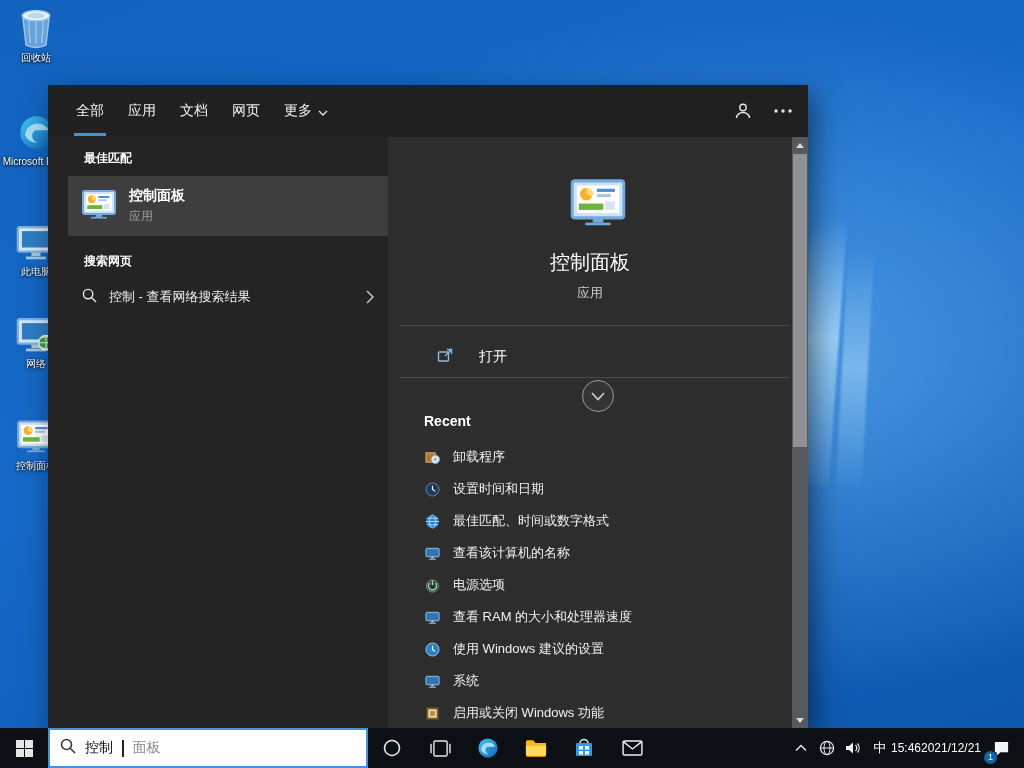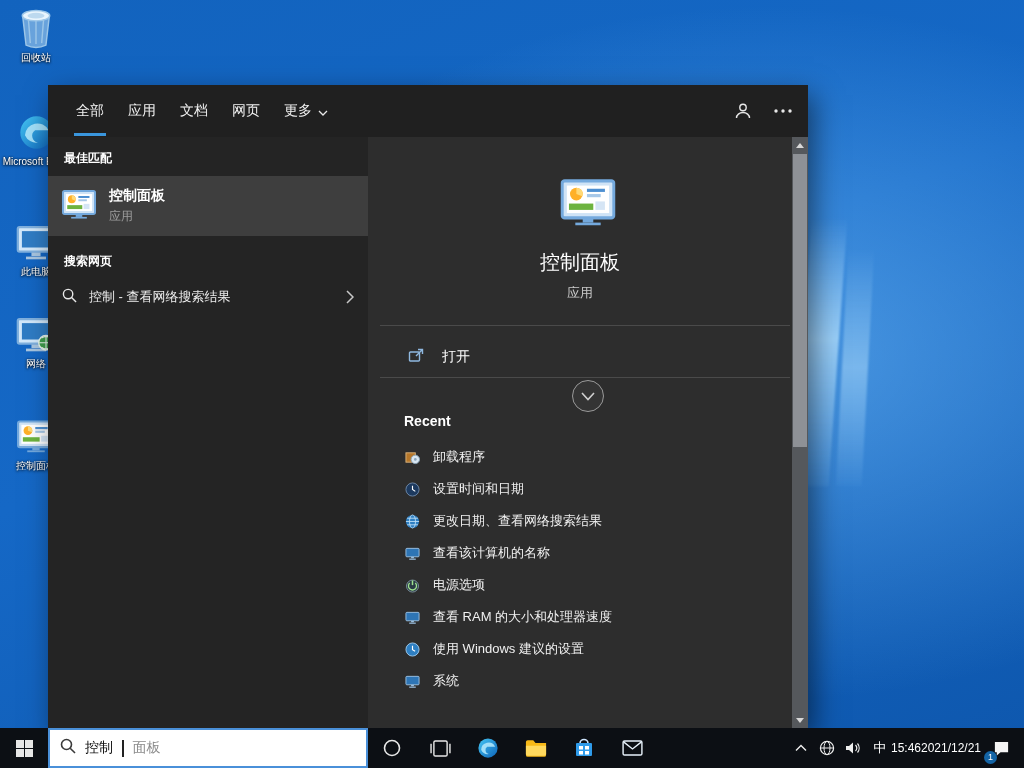--- a/index.html
+++ b/index.html
@@ -25,40 +25,40 @@
 
   
   .panel { position:absolute; left:48px; top:85px; width:760px; height:643px; z-index:5;
            background:#242424; box-shadow:6px 10px 26px rgba(0,0,0,.5); display:flex; flex-direction:column; color:#fff; }
   .tabs { height:52px; display:flex; align-items:stretch; padding:0 16px 0 28px; background:#202020; flex:none; }
   .tab { display:flex; align-items:center; gap:6px; font-size:14px; color:#f2f2f2; margin-right:24px; position:relative; cursor:pointer; }
   .tab.active::after { content:""; position:absolute; left:-2px; right:-2px; bottom:1px; height:3px; background:#3a96dd; }
   .tabs-spacer { flex:1; }
   .hicon { display:flex; align-items:center; margin-left:22px; cursor:pointer; }
 
-  .panel-body { flex:1; display:flex; min-height:0; position:relative; }
+  .panel-body { flex:1; display:flex; min-height:0; position:relative;padding-left:20px; }
 
   .left { width:320px; background:#242424; flex:none; display:flex; flex-direction:column; }
   .section-label { padding:13px 16px 9px; font-size:12px; font-weight:bold; color:#fff; }
   .section-label.web { padding-top:17px; }
   .bm-row { height:60px; background:#3e3e3e; display:flex; align-items:center; padding:0 14px; gap:13px; cursor:pointer; }
   .bm-text { display:flex; flex-direction:column; gap:3px; }
   .bm-title { font-size:14px; font-weight:bold; color:#fff; }
   .bm-sub { font-size:12px; color:#9d9d9d; }
   .web-row { height:36px; display:flex; align-items:center; padding:0 14px; gap:12px; font-size:13px; color:#ededed; cursor:pointer; }
   .w-chev { margin-left:auto; display:flex; align-items:center; }
 
   .right { position:relative; flex:1; background:#2d2d2d; overflow:hidden; }
   .pv-icon { position:absolute; top:42px; left:50%; transform:translateX(-50%); }
   .pv-title { position:absolute; top:112px; left:0; right:16px; text-align:center; font-size:20px; color:#fff; }
   .pv-sub { position:absolute; top:147px; left:0; right:16px; text-align:center; font-size:13px; color:#c9c9c9; }
   .pv-div { position:absolute; left:12px; right:18px; height:1px; background:#4a4a4a; }
   .d1 { top:188px; } .d2 { top:240px; }
-  .open-row { position:absolute; top:203px; left:4px; right:16px; height:34px; display:flex; align-items:center;
-              padding-left:36px; gap:18px; font-size:14px; color:#fff; cursor:pointer; }
+  .open-row { position:absolute; top:203px; left:13px; right:16px; height:34px; display:flex; align-items:center;
+              padding-left:36px; gap:26px; font-size:14px; color:#fff; cursor:pointer; }
   .expander { position:absolute; top:243px; left:calc(50% - 16px); width:32px; height:32px; border-radius:50%;
               background:#343434; border:1.5px solid #9a9a9a; display:flex; align-items:center; justify-content:center; cursor:pointer; }
   .recent-title { position:absolute; top:276px; left:36px; font-size:14px; font-weight:bold; color:#fff; }
   .recent-list { position:absolute; top:304px; left:0; right:16px; }
   .recent-row { height:32px; display:flex; align-items:center; padding-left:36px; gap:13px; font-size:13px; color:#f0f0f0; cursor:pointer; }
   .ricon { width:16px; height:16px; display:flex; align-items:center; justify-content:center; flex:none; }
 
   .scrollbar { position:absolute; right:0; top:0; bottom:0; width:16px; background:#55585c; display:flex; flex-direction:column; align-items:center; }
   .sb-arrow { height:16px; width:16px; display:flex; align-items:center; justify-content:center; flex:none; cursor:pointer; }
   .sb-arrow.down { margin-top:auto; }
@@ -287,21 +287,21 @@
             <span>设置时间和日期</span>
           </div>
           <div class="recent-row">
             <span class="ricon">
                 <svg width="15" height="15" viewBox="0 0 16 16">
                   <circle cx="8" cy="8" r="7" fill="#2e7fc2"></circle>
                   <ellipse cx="8" cy="8" rx="3.2" ry="7" fill="none" stroke="#bfe0f7" stroke-width="0.9"></ellipse>
                   <path d="M1 8 h14 M2.2 4.5 h11.6 M2.2 11.5 h11.6" stroke="#bfe0f7" stroke-width="0.9"></path>
                 </svg>
               </span>
-            <span>更改日期、查看网络搜索结果</span>
+            <span>最佳匹配、时间或数字格式</span>
           </div>
           <div class="recent-row">
             <span class="ricon">
                 <svg width="15" height="15" viewBox="0 0 16 16">
                   <rect x="1" y="2.5" width="14" height="9" rx="1" fill="#2e75b5" stroke="#9cc0e0"></rect>
                   <rect x="6.5" y="11.5" width="3" height="1.6" fill="#9cc0e0"></rect>
                   <rect x="4.5" y="13.4" width="7" height="1.3" fill="#9cc0e0"></rect>
                 </svg>
               </span>
             <span>查看该计算机的名称</span>
@@ -337,20 +337,30 @@
           </div>
           <div class="recent-row">
             <span class="ricon">
                 <svg width="15" height="15" viewBox="0 0 16 16">
                   <rect x="1" y="2.5" width="14" height="9" rx="1" fill="#2e75b5" stroke="#9cc0e0"></rect>
                   <rect x="6.5" y="11.5" width="3" height="1.6" fill="#9cc0e0"></rect>
                   <rect x="4.5" y="13.4" width="7" height="1.3" fill="#9cc0e0"></rect>
                 </svg>
               </span>
             <span>系统</span>
+          </div>
+          <div class="recent-row">
+            <span class="ricon">
+                <svg width="15" height="15" viewBox="0 0 16 16">
+                  <rect x="1.5" y="1.5" width="13" height="13" fill="#7c5a1e"></rect>
+                  <rect x="3.5" y="3.5" width="9" height="9" fill="#e8d9b8"></rect>
+                  <rect x="5.5" y="5.5" width="5" height="5" fill="#b08a3c"></rect>
+                </svg>
+              </span>
+            <span>启用或关闭 Windows 功能</span>
           </div>
         </div>
 
         <div class="scrollbar">
           <div class="sb-arrow up">
               <svg width="8" height="5" viewBox="0 0 8 5">
                 <path d="M0 5 L4 0 L8 5 Z" fill="#d8d8d8"></path>
               </svg>
             </div>
           <div class="sb-thumb"></div>

